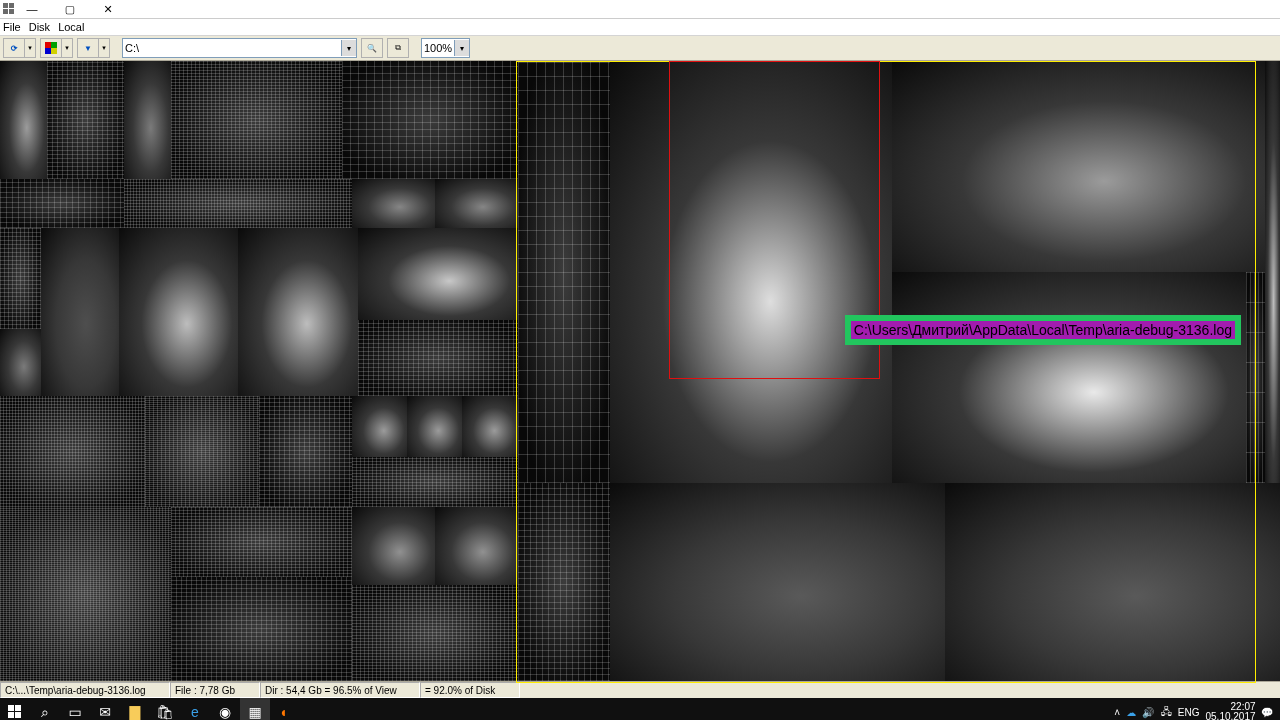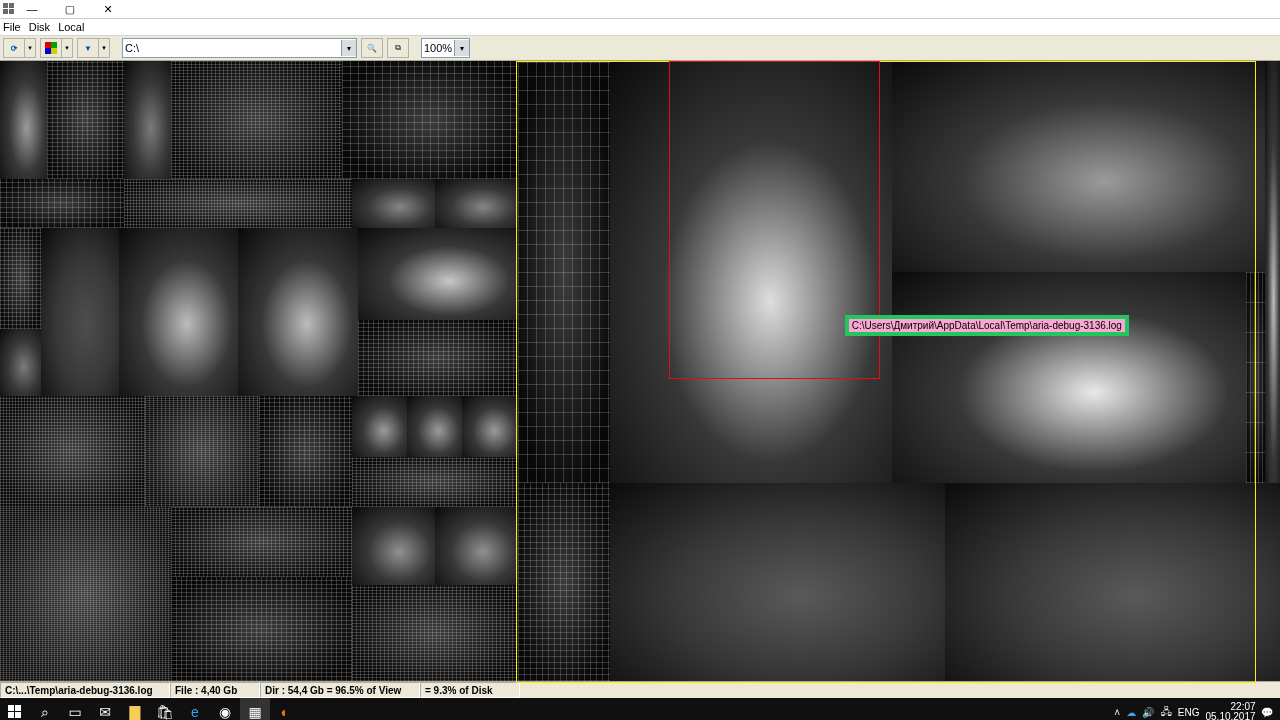--- a/index.html
+++ b/index.html
@@ -25,23 +25,23 @@
     .cell::before { content:""; position:absolute; inset:-20%; background:radial-gradient(ellipse at 55% 55%, rgba(255,255,255,var(--hi,0.55)) 0%, rgba(120,120,120,0.25) 35%, rgba(0,0,0,0.9) 80%); }
     .grid { position:relative; overflow:hidden; background:#1a1a1a; }
     .grid::before { content:""; position:absolute; inset:0;
         background-image:
           repeating-linear-gradient(90deg, rgba(255,255,255,0.18) 0 1px, transparent 1px var(--gw,6px)),
           repeating-linear-gradient(0deg,  rgba(255,255,255,0.18) 0 1px, transparent 1px var(--gh,6px)),
           radial-gradient(ellipse at 50% 50%, rgba(255,255,255,0.15) 0%, rgba(0,0,0,0.7) 80%);
     }
     .sel-yellow { position:absolute; border:1px solid #ffee00; pointer-events:none; }
     .sel-red    { position:absolute; border:1px solid #e01010; pointer-events:none; }
-    .tooltip    { position:absolute; background:#f9a8d4; border:4px solid #22c55e; padding:1px 3px; font-size:10px; white-space:nowrap; }
+    .tooltip    { position:absolute; background:#a21caf; border:6px solid #22c55e; padding:1px 3px; font-size:14px; white-space:nowrap; }
     .statusbar { height:16px; background:#ece9d8; display:flex; align-items:center; font-size:10px; border-top:1px solid #aca899;}
-    .statusbar .panel { height:14px; display:flex; align-items:center; padding:0 4px; border:1px inset #fff; background:#ece9d8;font-weight:bold;}
+    .statusbar .panel { height:14px; display:flex; align-items:center; padding:0 4px; border:1px inset #fff; background:#ece9d8;}
     .taskbar { height:28px; background:#101010; display:flex; align-items:center; color:#fff; font-size:10px;}
     .taskbar .tb { width:30px; height:28px; display:flex; align-items:center; justify-content:center; font-size:14px;}
     .tray { margin-left:auto; display:flex; align-items:center; gap:6px; padding:0 6px;}
     .tray .clock { text-align:right; line-height:10px; font-size:10px;}
     svg { display:block; }
   </style>
 </head>
 <body>
 
 <div class="titlebar">
@@ -194,23 +194,23 @@
     </div>
   </div>
 
   <div class="sel-yellow" style="left:40.3%; top:0; width:57.7%; height:100%;"></div>
   <div class="sel-red" style="left:52.3%; top:0; width:16.3%; height:51%;"></div>
   <div class="tooltip" style="left:66%; top:41%;">C:\Users\Дмитрий\AppData\Local\Temp\aria-debug-3136.log</div>
 </div>
 
 <div class="statusbar">
   <div class="panel" style="width:160px">C:\...\Temp\aria-debug-3136.log</div>
-  <div class="panel" style="width:80px">File : 4,40 Gb</div>
+  <div class="panel" style="width:80px">File : 7,78 Gb</div>
   <div class="panel" style="width:150px">Dir : 54,4 Gb = 96.5% of View</div>
-  <div class="panel" style="width:90px">= 9.3% of Disk</div>
+  <div class="panel" style="width:90px">= 92.0% of Disk</div>
 </div>
 
 <div class="taskbar">
   <div class="tb">
     <svg width="14" height="14">
         <rect width="6" height="6" fill="#fff"></rect>
         <rect x="7" width="6" height="6" fill="#fff"></rect>
         <rect y="7" width="6" height="6" fill="#fff"></rect>
         <rect x="7" y="7" width="6" height="6" fill="#fff"></rect>
       </svg>

